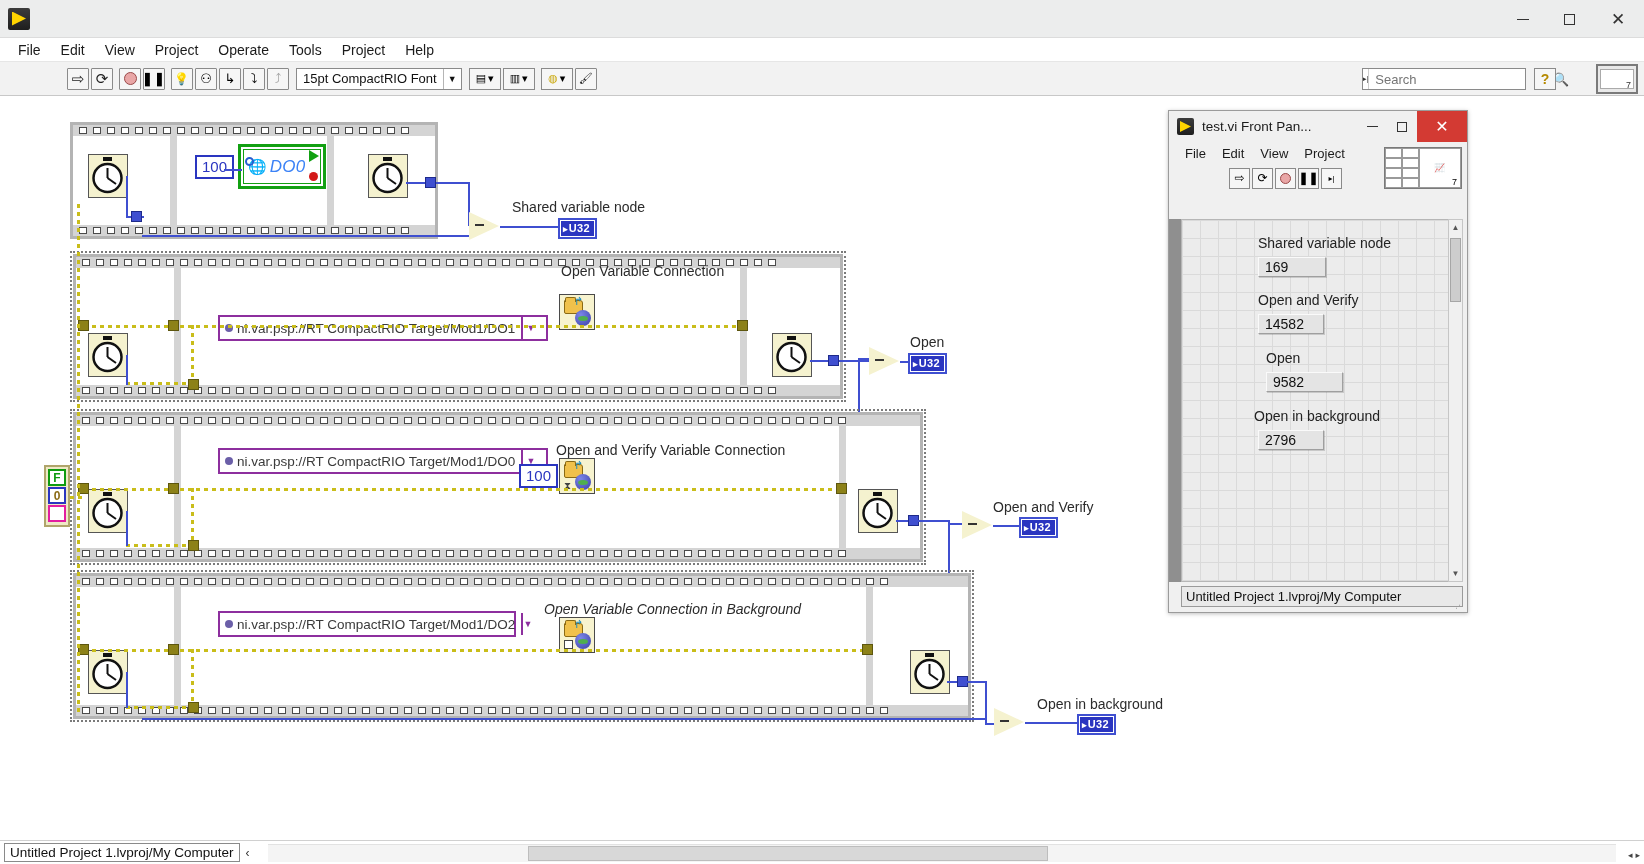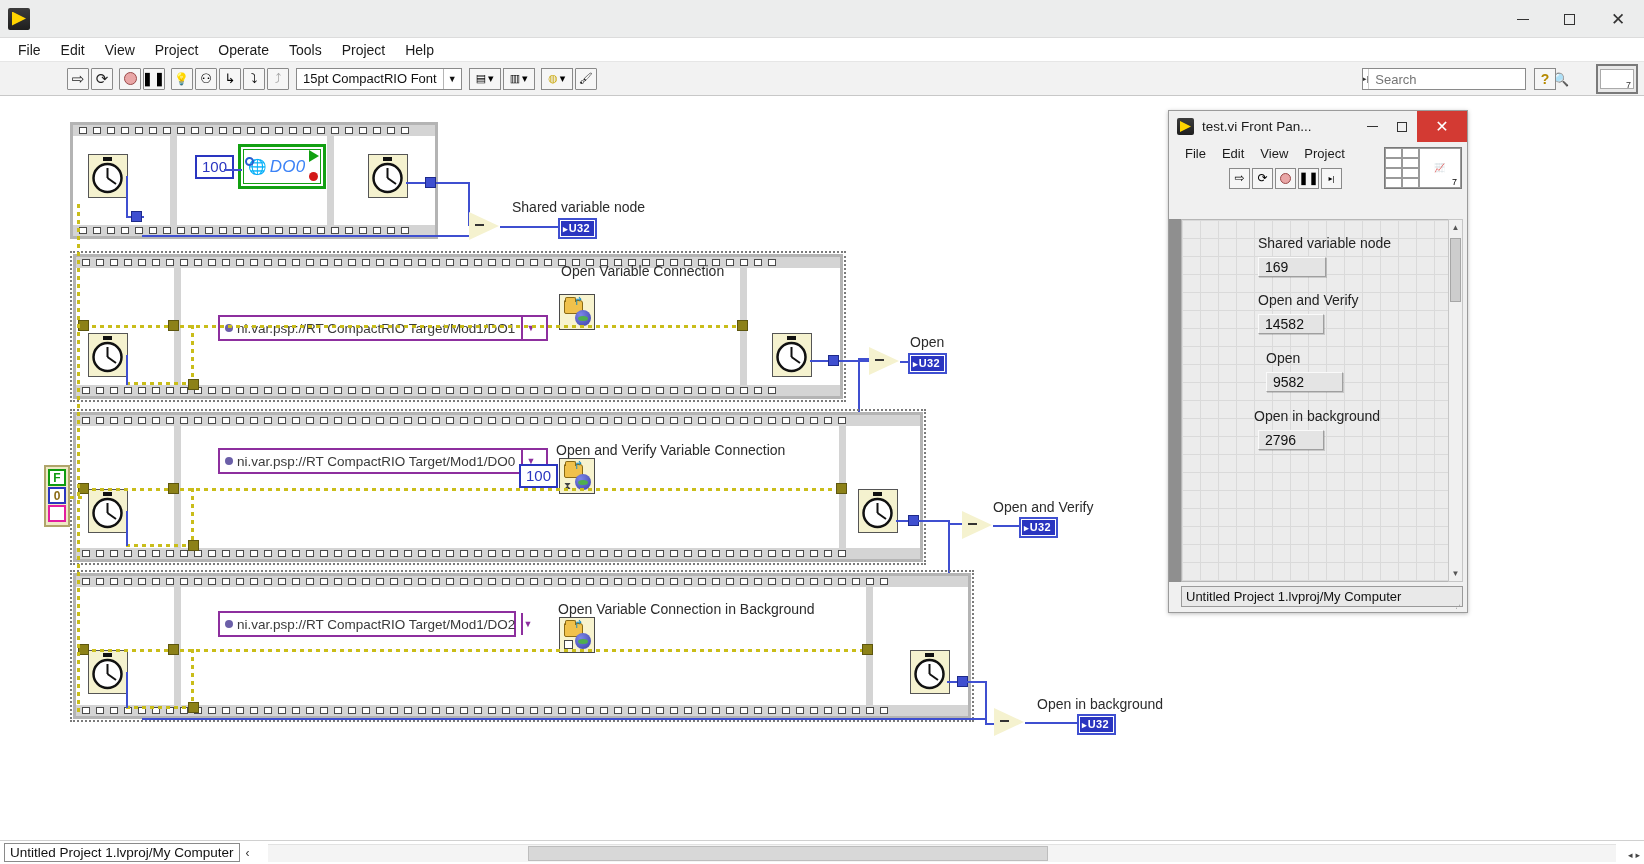--- a/index.html
+++ b/index.html
@@ -962,21 +962,21 @@
     </div>
     <div class="divider" style="left:98px;"></div>
     <div class="divider" style="left:790px;"></div>
   </div>
 
   <div class="psp" style="left:218px; top:515px; width:298px;">
     <span class="dot"></span>
     <span>ni.var.psp://RT CompactRIO Target/Mod1/DO2</span>
     <span class="dd">▼</span>
   </div>
-  <div class="lbl" style="left:558px; top:505px;">Open Variable Connection in Background</div>
+  <div class="lbl" style="left:544px; top:505px;font-style:italic;">Open Variable Connection in Background</div>
   <div class="ovc" style="left:559px; top:521px;">
     <div class="folder"></div>
     <div class="arr">↱</div>
     <div class="globe"></div>
     <div class="bgbox"></div>
   </div>
   <div class="timer" style="left:88px; top:554px;">
     <svg width="34" height="38" viewBox="0 0 34 38">
       <rect x="12" y="0" width="9" height="4" fill="#111"></rect>
       <circle cx="16.5" cy="21" r="14" fill="#fff" stroke="#111" stroke-width="2.5"></circle>

